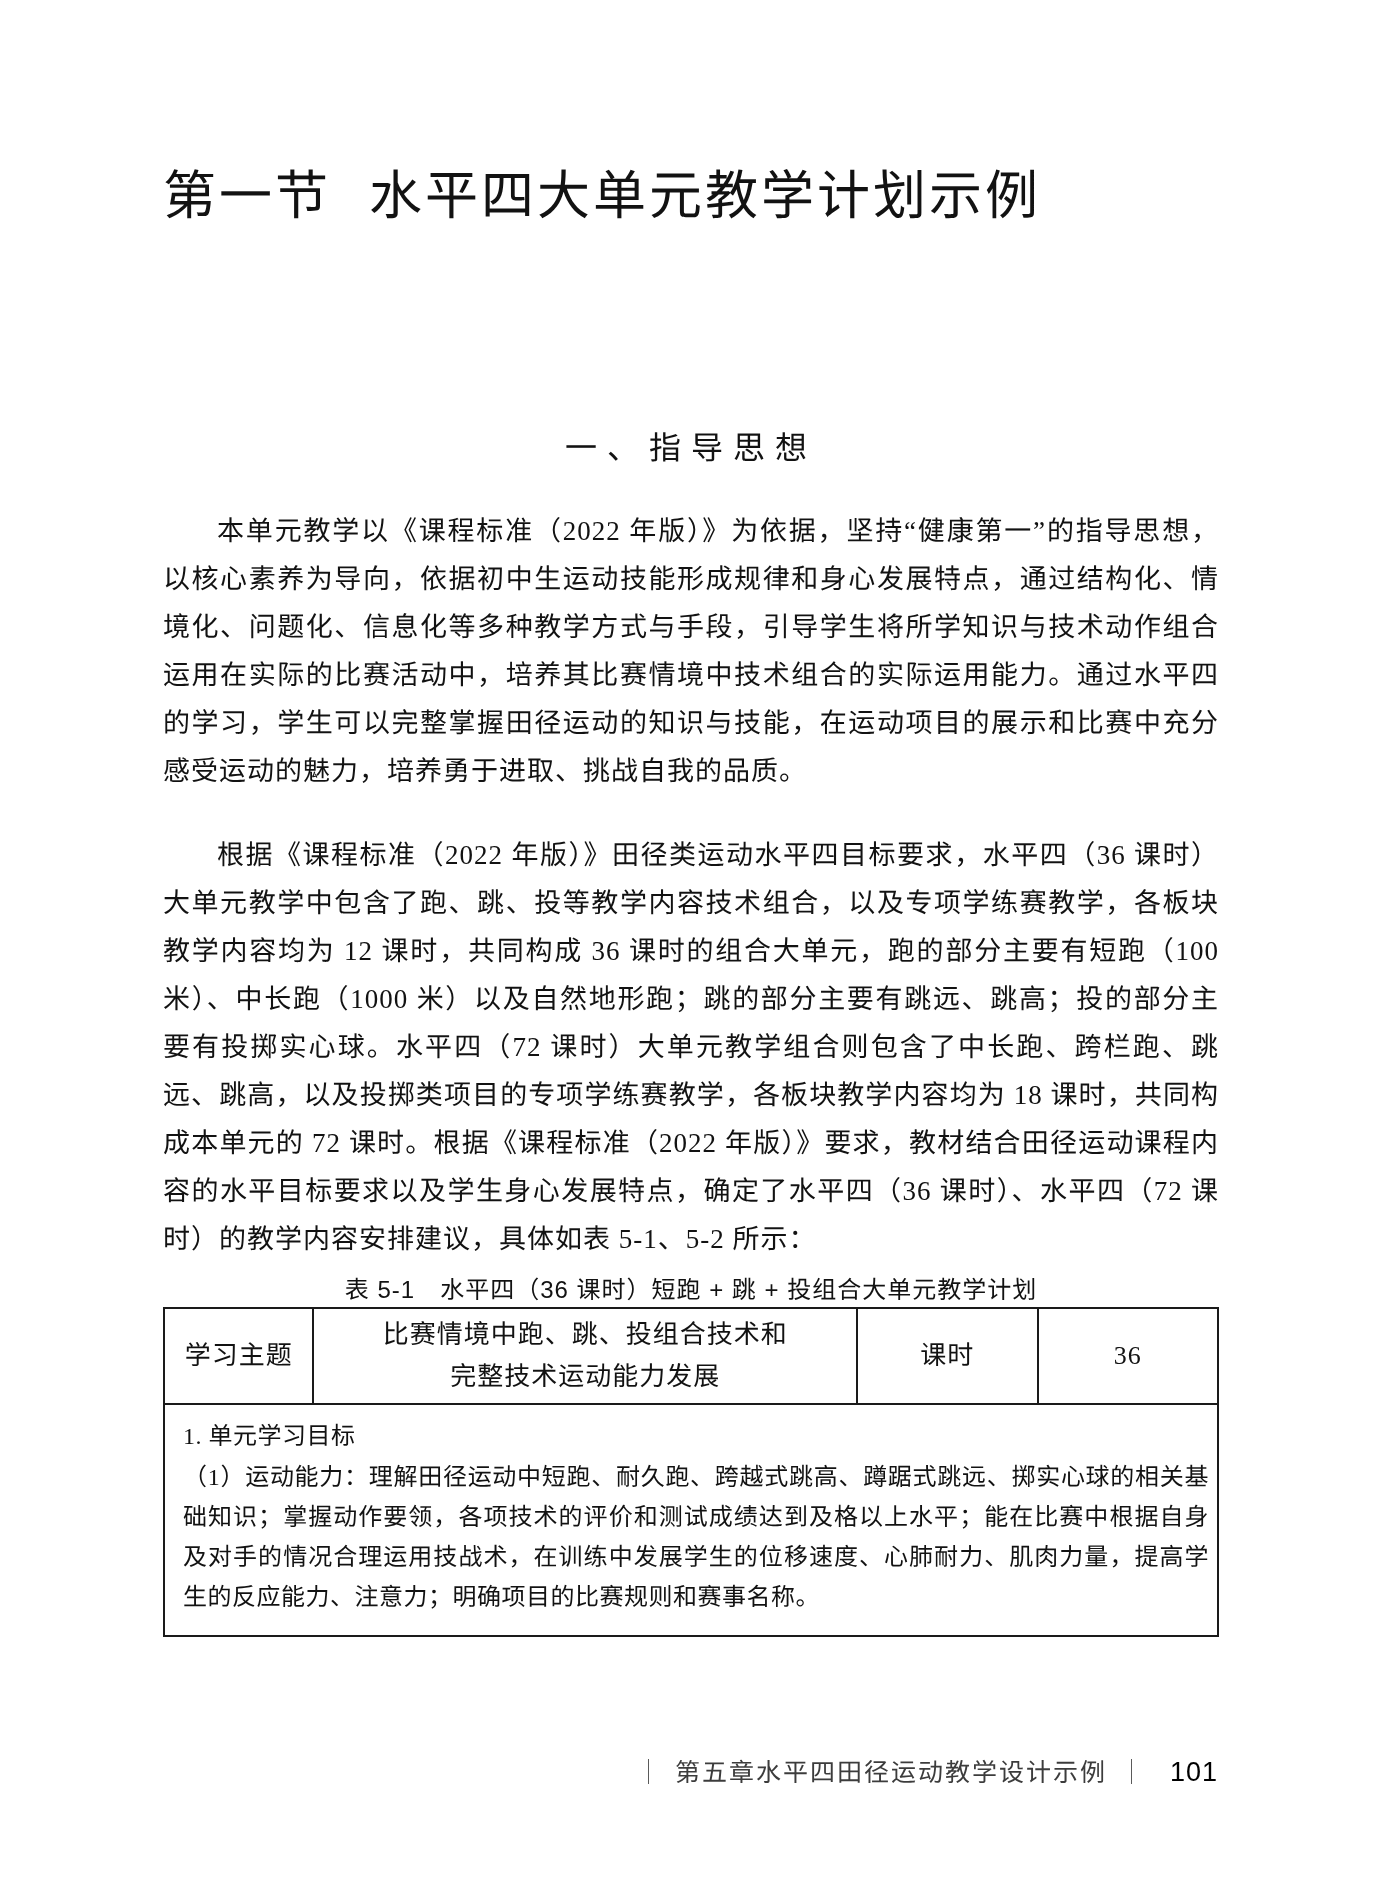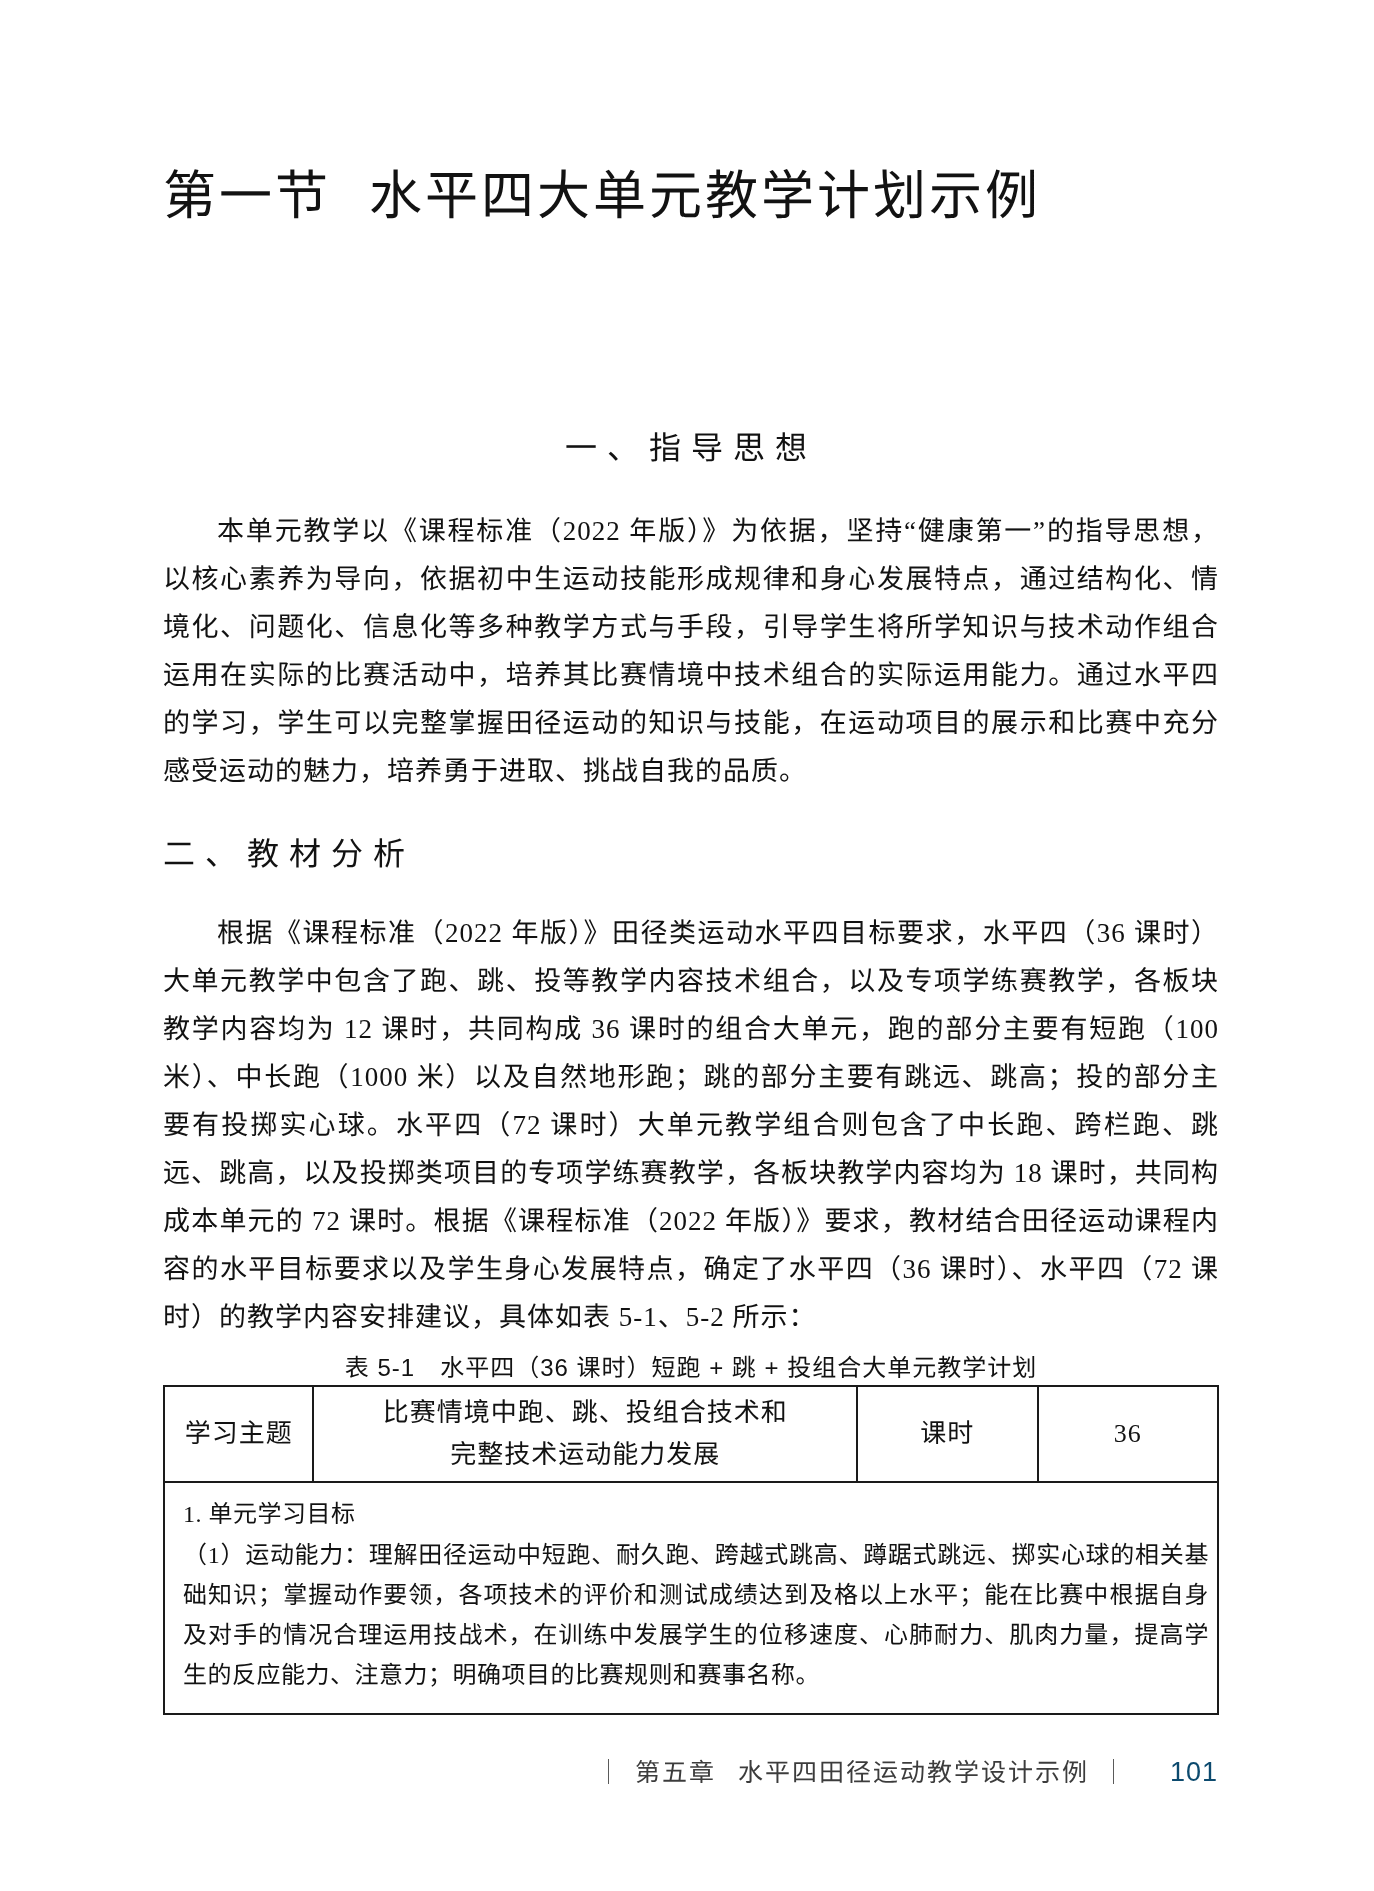--- a/index.html
+++ b/index.html
@@ -101,41 +101,40 @@
     display: flex;
     align-items: baseline;
     font-family: "Liberation Sans", "DejaVu Sans", sans-serif;
     font-size: 25px;
     font-weight: 300;
     color: #3c3c3c;
     letter-spacing: 2px;
     white-space: nowrap;
   }
   .footer .bar { color: #5a5a5a; font-weight: 300; margin: 0 12px; }
-  .footer .chapter-label { margin-right: 22px; }
+  .footer .chapter-label { }
   .footer .page-number {
-    margin-left: 30px;
+    margin-left: 12px;
     font-size: 27px;
     letter-spacing: 1px;
-    color: #0c4a6e;
+    color: #000000;
   }
 </style>
 </head>
 <body>
 
 <div class="page">
   <div class="content">
 
     <h1 class="doc-title"><span>第一节</span><span class="title-gap"></span><span>水平四大单元教学计划示例</span></h1>
 
     <h2 class="sec-heading first">一、指导思想</h2>
 
     <p class="para">本单元教学以《课程标准（2022 年版）》为依据，坚持“健康第一”的指导思想，以核心素养为导向，依据初中生运动技能形成规律和身心发展特点，通过结构化、情境化、问题化、信息化等多种教学方式与手段，引导学生将所学知识与技术动作组合运用在实际的比赛活动中，培养其比赛情境中技术组合的实际运用能力。通过水平四的学习，学生可以完整掌握田径运动的知识与技能，在运动项目的展示和比赛中充分感受运动的魅力，培养勇于进取、挑战自我的品质。</p>
 
-    <h2 class="sec-heading second">二、教材分析</h2>
 
     <p class="para second">根据《课程标准（2022 年版）》田径类运动水平四目标要求，水平四（36 课时）大单元教学中包含了跑、跳、投等教学内容技术组合，以及专项学练赛教学，各板块教学内容均为 12 课时，共同构成 36 课时的组合大单元，跑的部分主要有短跑（100 米）、中长跑（1000 米）以及自然地形跑；跳的部分主要有跳远、跳高；投的部分主要有投掷实心球。水平四（72 课时）大单元教学组合则包含了中长跑、跨栏跑、跳远、跳高，以及投掷类项目的专项学练赛教学，各板块教学内容均为 18 课时，共同构成本单元的 72 课时。根据《课程标准（2022 年版）》要求，教材结合田径运动课程内容的水平目标要求以及学生身心发展特点，确定了水平四（36 课时）、水平四（72 课 时）的教学内容安排建议，具体如表 5-1、5-2 所示：</p>
 
     <div class="table-caption">表 5-1　水平四（36 课时）短跑 + 跳 + 投组合大单元教学计划</div>
 
     <table class="unit-table">
       <tbody>
         <tr class="row-head">
           <td class="col-label">学习主题</td>
           <td class="col-theme">

